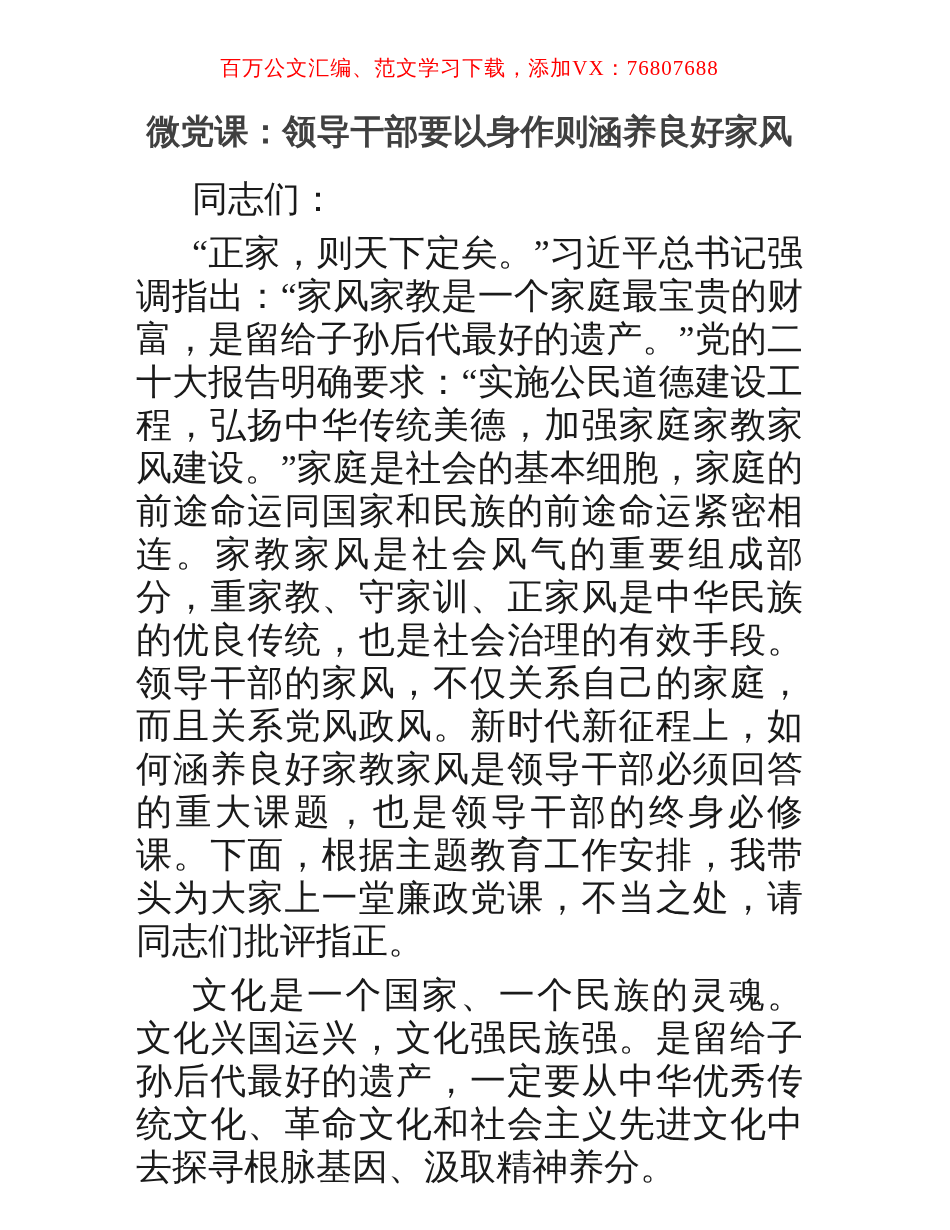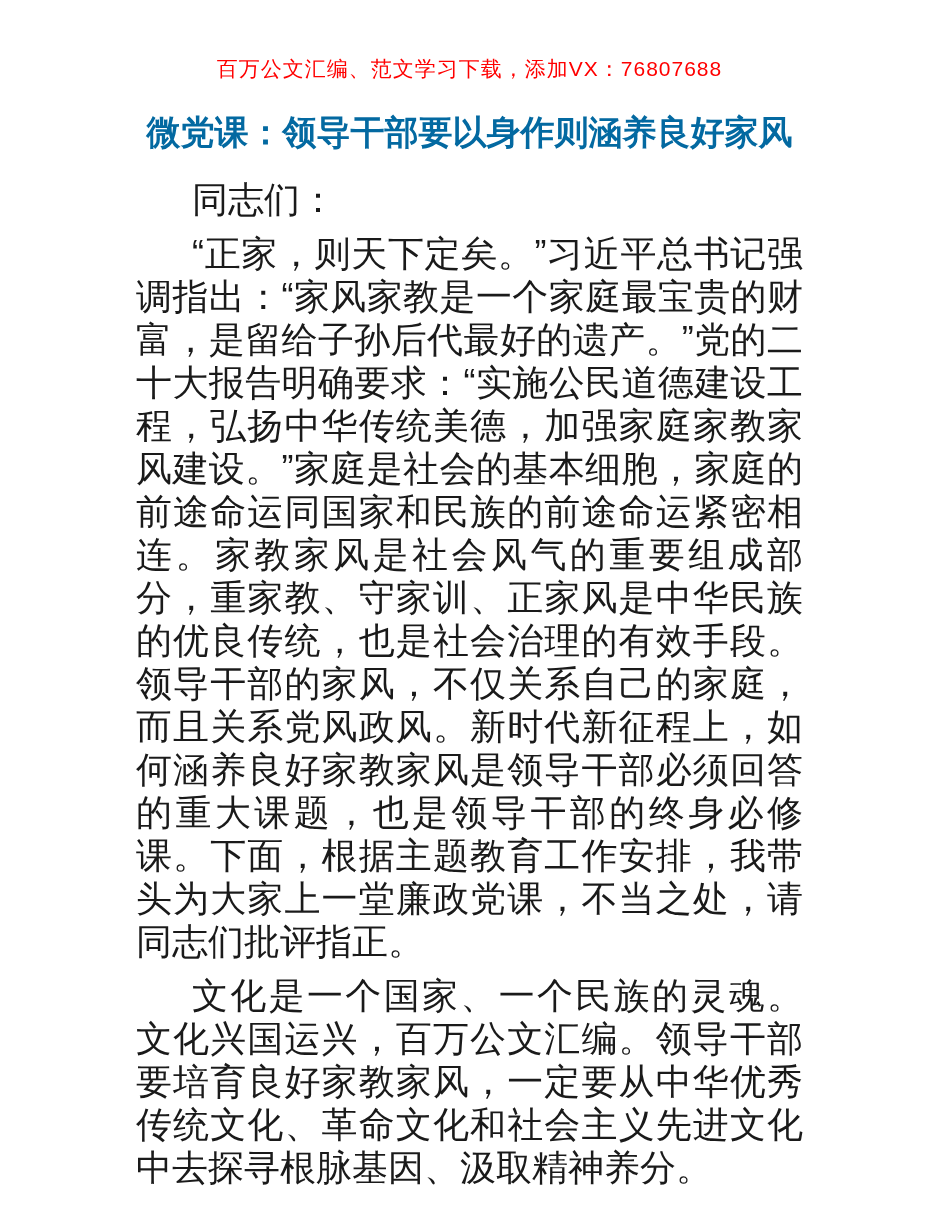--- a/index.html
+++ b/index.html
@@ -13,36 +13,37 @@
     overflow: hidden;
     font-family: "Liberation Sans", "DejaVu Sans", sans-serif;
     color: #1a1a1a;
   }
   .page {
     width: 939px;
     height: 1230px;
     background: #ffffff;
     box-sizing: border-box;
     padding: 0 136px;
+    font-family: Liberation Serif, serif;
   }
   .notice {
     padding-top: 55px;
     text-align: center;
     font-size: 21px;
     line-height: 27px;
     letter-spacing: 1px;
     white-space: nowrap;
   }
   .doc-title {
     margin-top: 28px;
     text-align: center;
     font-size: 34px;
     font-weight: bold;
     line-height: 44px;
-    color: #0369a1;
+    color: #404040;
     white-space: nowrap;
   }
   .doc-body {
     margin-top: 24px;
     font-size: 36px;
     line-height: 43px;
     text-align: justify;
     text-justify: inter-character;
   }
   .doc-body p {
@@ -63,18 +64,18 @@
 
   <h1 class="doc-title">微党课：领导干部要以身作则涵养良好家风</h1>
 
   <div class="doc-body">
 
     <p>同志们：</p>
 
     <p>“正家，则天下定矣。”习近平总书记强调指出：“家风家教是一个家庭最宝贵的财富，是留给子孙后代最好的遗产。”党的二十大报告明确要求：“实施公民道德建设工程，弘扬中华传统美德，加强家庭家教家风建设。”家庭是社会的基本细胞，家庭的前途命运同国家和民族的前途命运紧密相连。家教家风是社会风气的重要组成部分，重家教、守家训、正家风是中华民族的优良传统，也是社会治理的有效手段。领导干部的家风，不仅关系自己的家庭，而且关系党风政风。新时代新征程上，如何涵养良好家教家风是领导干部必须回答的重大课题，也是领导干部的终身必修课。下面，根据主题教育工作安排，我带头为大家上一堂廉政党课，不当之处，请同志们批评指正。</p>
 
 
-    <p>文化是一个国家、一个民族的灵魂。文化兴国运兴，百万公文汇编。领导干部要培育良好家教家风，一定要从中华优秀传统文化、革命文化和社会主义先进文化中去探寻根脉基因、汲取精神养分。</p>
+    <p>文化是一个国家、一个民族的灵魂。文化兴国运兴，文化强民族强。是留给子孙后代最好的遗产，一定要从中华优秀传统文化、革命文化和社会主义先进文化中去探寻根脉基因、汲取精神养分。</p>
 
 
   </div>
 
 </div>
 
 </body></html>

